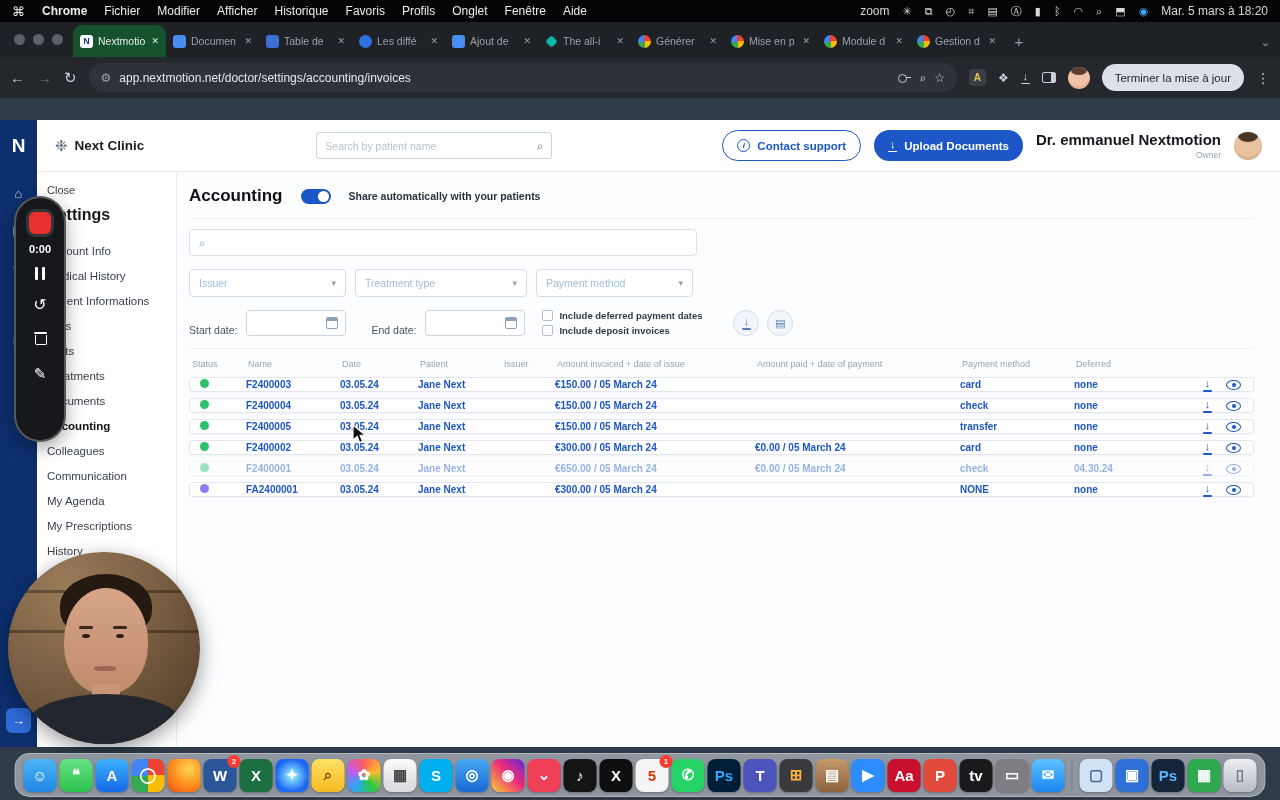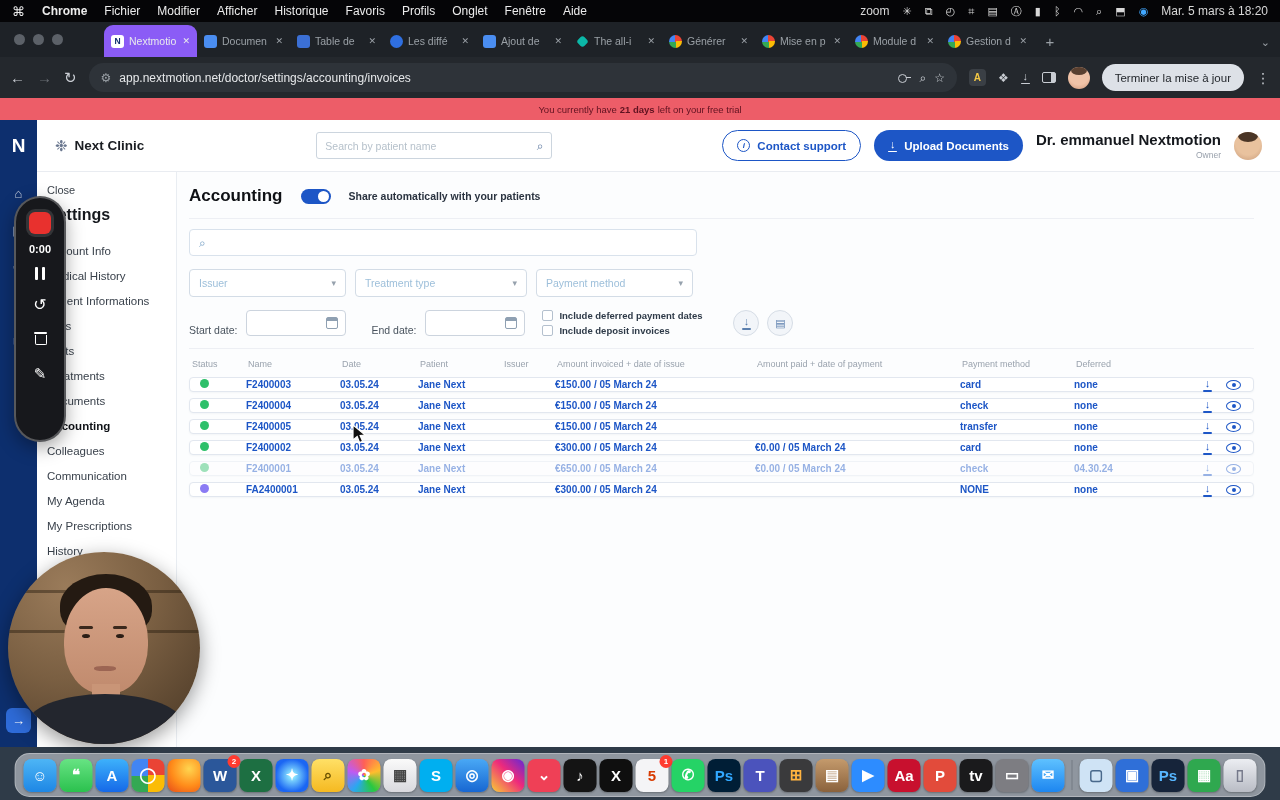--- a/index.html
+++ b/index.html
@@ -16,21 +16,21 @@
   #menubar .mright{margin-left:auto;display:flex;align-items:center;gap:13px;color:#d8d8d8;}
   #menubar .sicon{font-size:11px;line-height:1;}
   #menubar .clock{font-size:12px;white-space:nowrap;}
 
   
   #tabstrip{position:absolute;top:22px;left:0;right:0;height:35px;background:#1e2227;display:flex;align-items:flex-end;padding-left:6px;z-index:20;}
   .lights{display:flex;gap:8px;align-items:center;height:35px;padding:0 10px 0 8px;}
   .light{width:11px;height:11px;border-radius:50%;background:#5c6168;}
   .tab{width:93px;height:32px;display:flex;align-items:center;gap:5px;padding:0 7px;border-radius:9px 9px 0 0;
     color:#9aa0a6;font-size:10.5px;position:relative;flex:none;}
-  .tab.active{background:#8b5cf6;color:#e8eaed;margin-left:31px;}
+  .tab.active{background:#14532d;color:#e8eaed;}
   .tab .tlabel{flex:1;overflow:hidden;white-space:nowrap;}
   .tab .tclose{font-size:9px;}
   .fav{width:13px;height:13px;border-radius:3px;flex:none;display:inline-flex;align-items:center;justify-content:center;font-size:8.5px;font-weight:bold;}
   .fav.nm{background:#fff;color:var(--navy);}
   .fav.nm::after{content:"N";}
   .fav.doc{background:#4a8df0;}
   .fav.grid{background:#3b6fd4;}
   .fav.blue{background:#2f6fe0;border-radius:50%;}
   .fav.teal{background:#0bb8a8;width:9px;height:9px;margin:2px;transform:rotate(45deg);}
   .fav.pin{background:conic-gradient(#ea4335 0 25%,#fbbc05 0 50%,#34a853 0 75%,#4285f4 0);border-radius:50%;}
@@ -327,25 +327,20 @@
     </div>
     <span class="extA">A</span>
     <span class="navic" style="font-size:12px;">❖</span>
     <span class="dlic">↓</span>
     <span class="sbic"></span>
     <span class="chravatar"></span>
     <div class="updbtn">Terminer la mise à jour</div>
     <span class="dots">⋮</span>
   </div>
 
-  <div id="banner">
-    <span>You currently have</span>
-    <b>21 days</b>
-    <span>left on your free trial</span>
-  </div>
 
   <div id="app">
 
     <div id="navstrip">
       <div class="nlogo">N</div>
       <div class="nsicons">
 
           <span>⌂</span>
 
           <span>▤</span>

